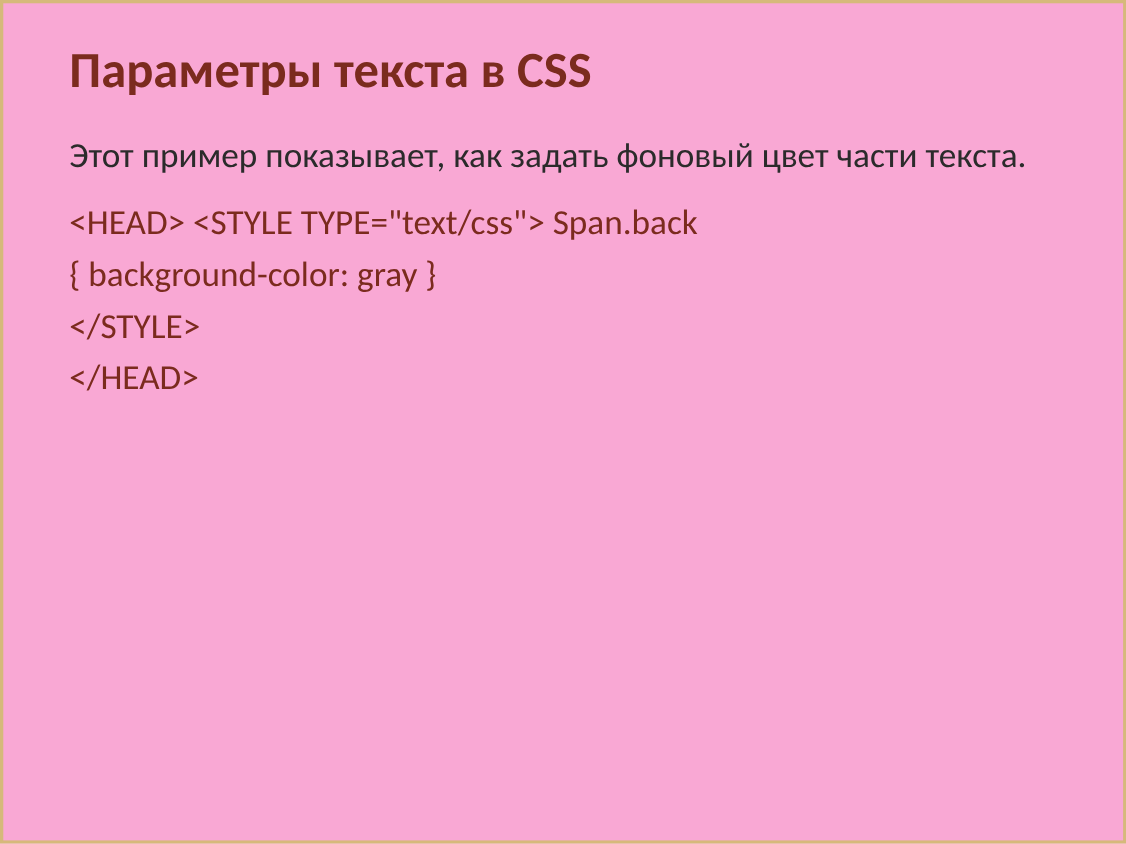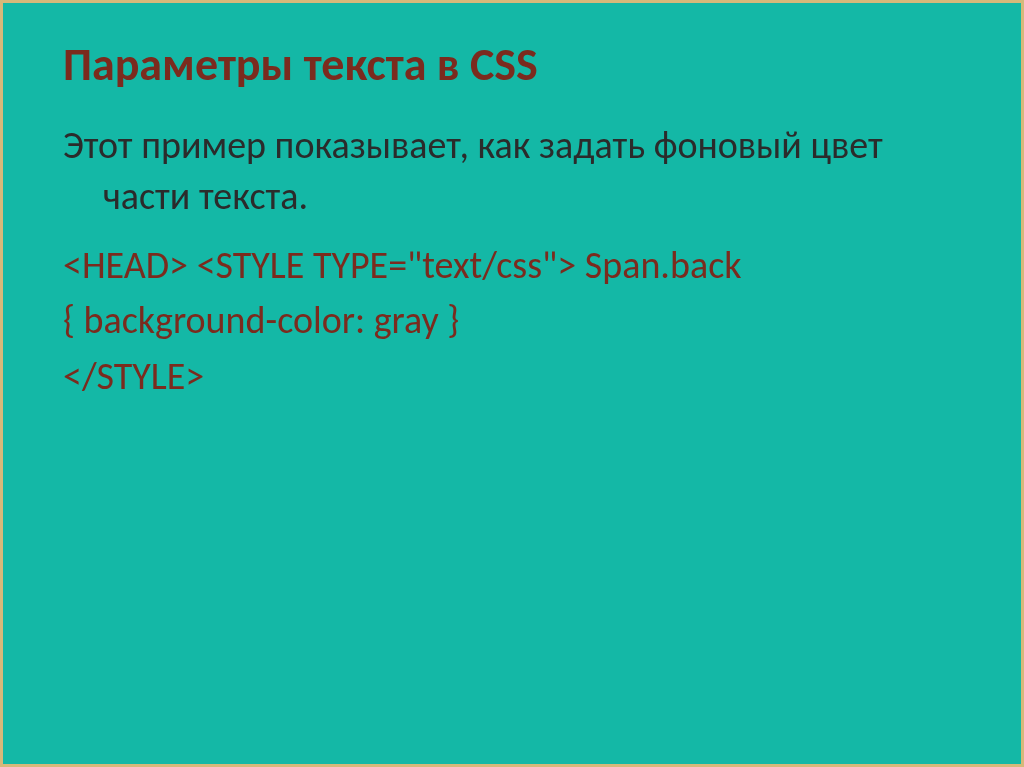--- a/index.html
+++ b/index.html
@@ -10,32 +10,32 @@
     overflow: hidden;
     font-family: "Segoe UI", "Calibri", Arial, sans-serif;
     background: #ffffff;
   }
   .slide {
     box-sizing: border-box;
     width: 1024px;
     height: 767px;
     padding: 36px 60px 40px 60px;
     border: 3px solid #d6b97a;
-    background: #14b8a6;
+    background: #f9a8d4;
     position: relative;
   }
   .title {
     font-size: 46px;
     font-weight: 700;
     color: #7b2b1e;
     margin: 0 0 30px 0;
     line-height: 1.1;
   }
   .content {
-    font-size: 38px;
+    font-size: 32px;
     line-height: 1.35;
   }
   .intro {
     color: #2b2b2b;
     margin: 0 0 18px 0;
     padding-left: 40px;
     text-indent: -40px;
   }
   .code {
     color: #7b2b1e;
@@ -47,14 +47,15 @@
 </head>
 <body>
 
 <div class="slide">
   <h1 class="title">Параметры текста в CSS</h1>
   <div class="content">
     <p class="intro">Этот пример показывает, как задать фоновый цвет части текста.</p>
     <p class="code">&lt;HEAD&gt; &lt;STYLE TYPE="text/css"&gt; Span.back</p>
     <p class="code">{ background-color: gray }</p>
     <p class="code">&lt;/STYLE&gt;</p>
+    <p class="code">&lt;/HEAD&gt;</p>
   </div>
 </div>
 
 </body></html>

